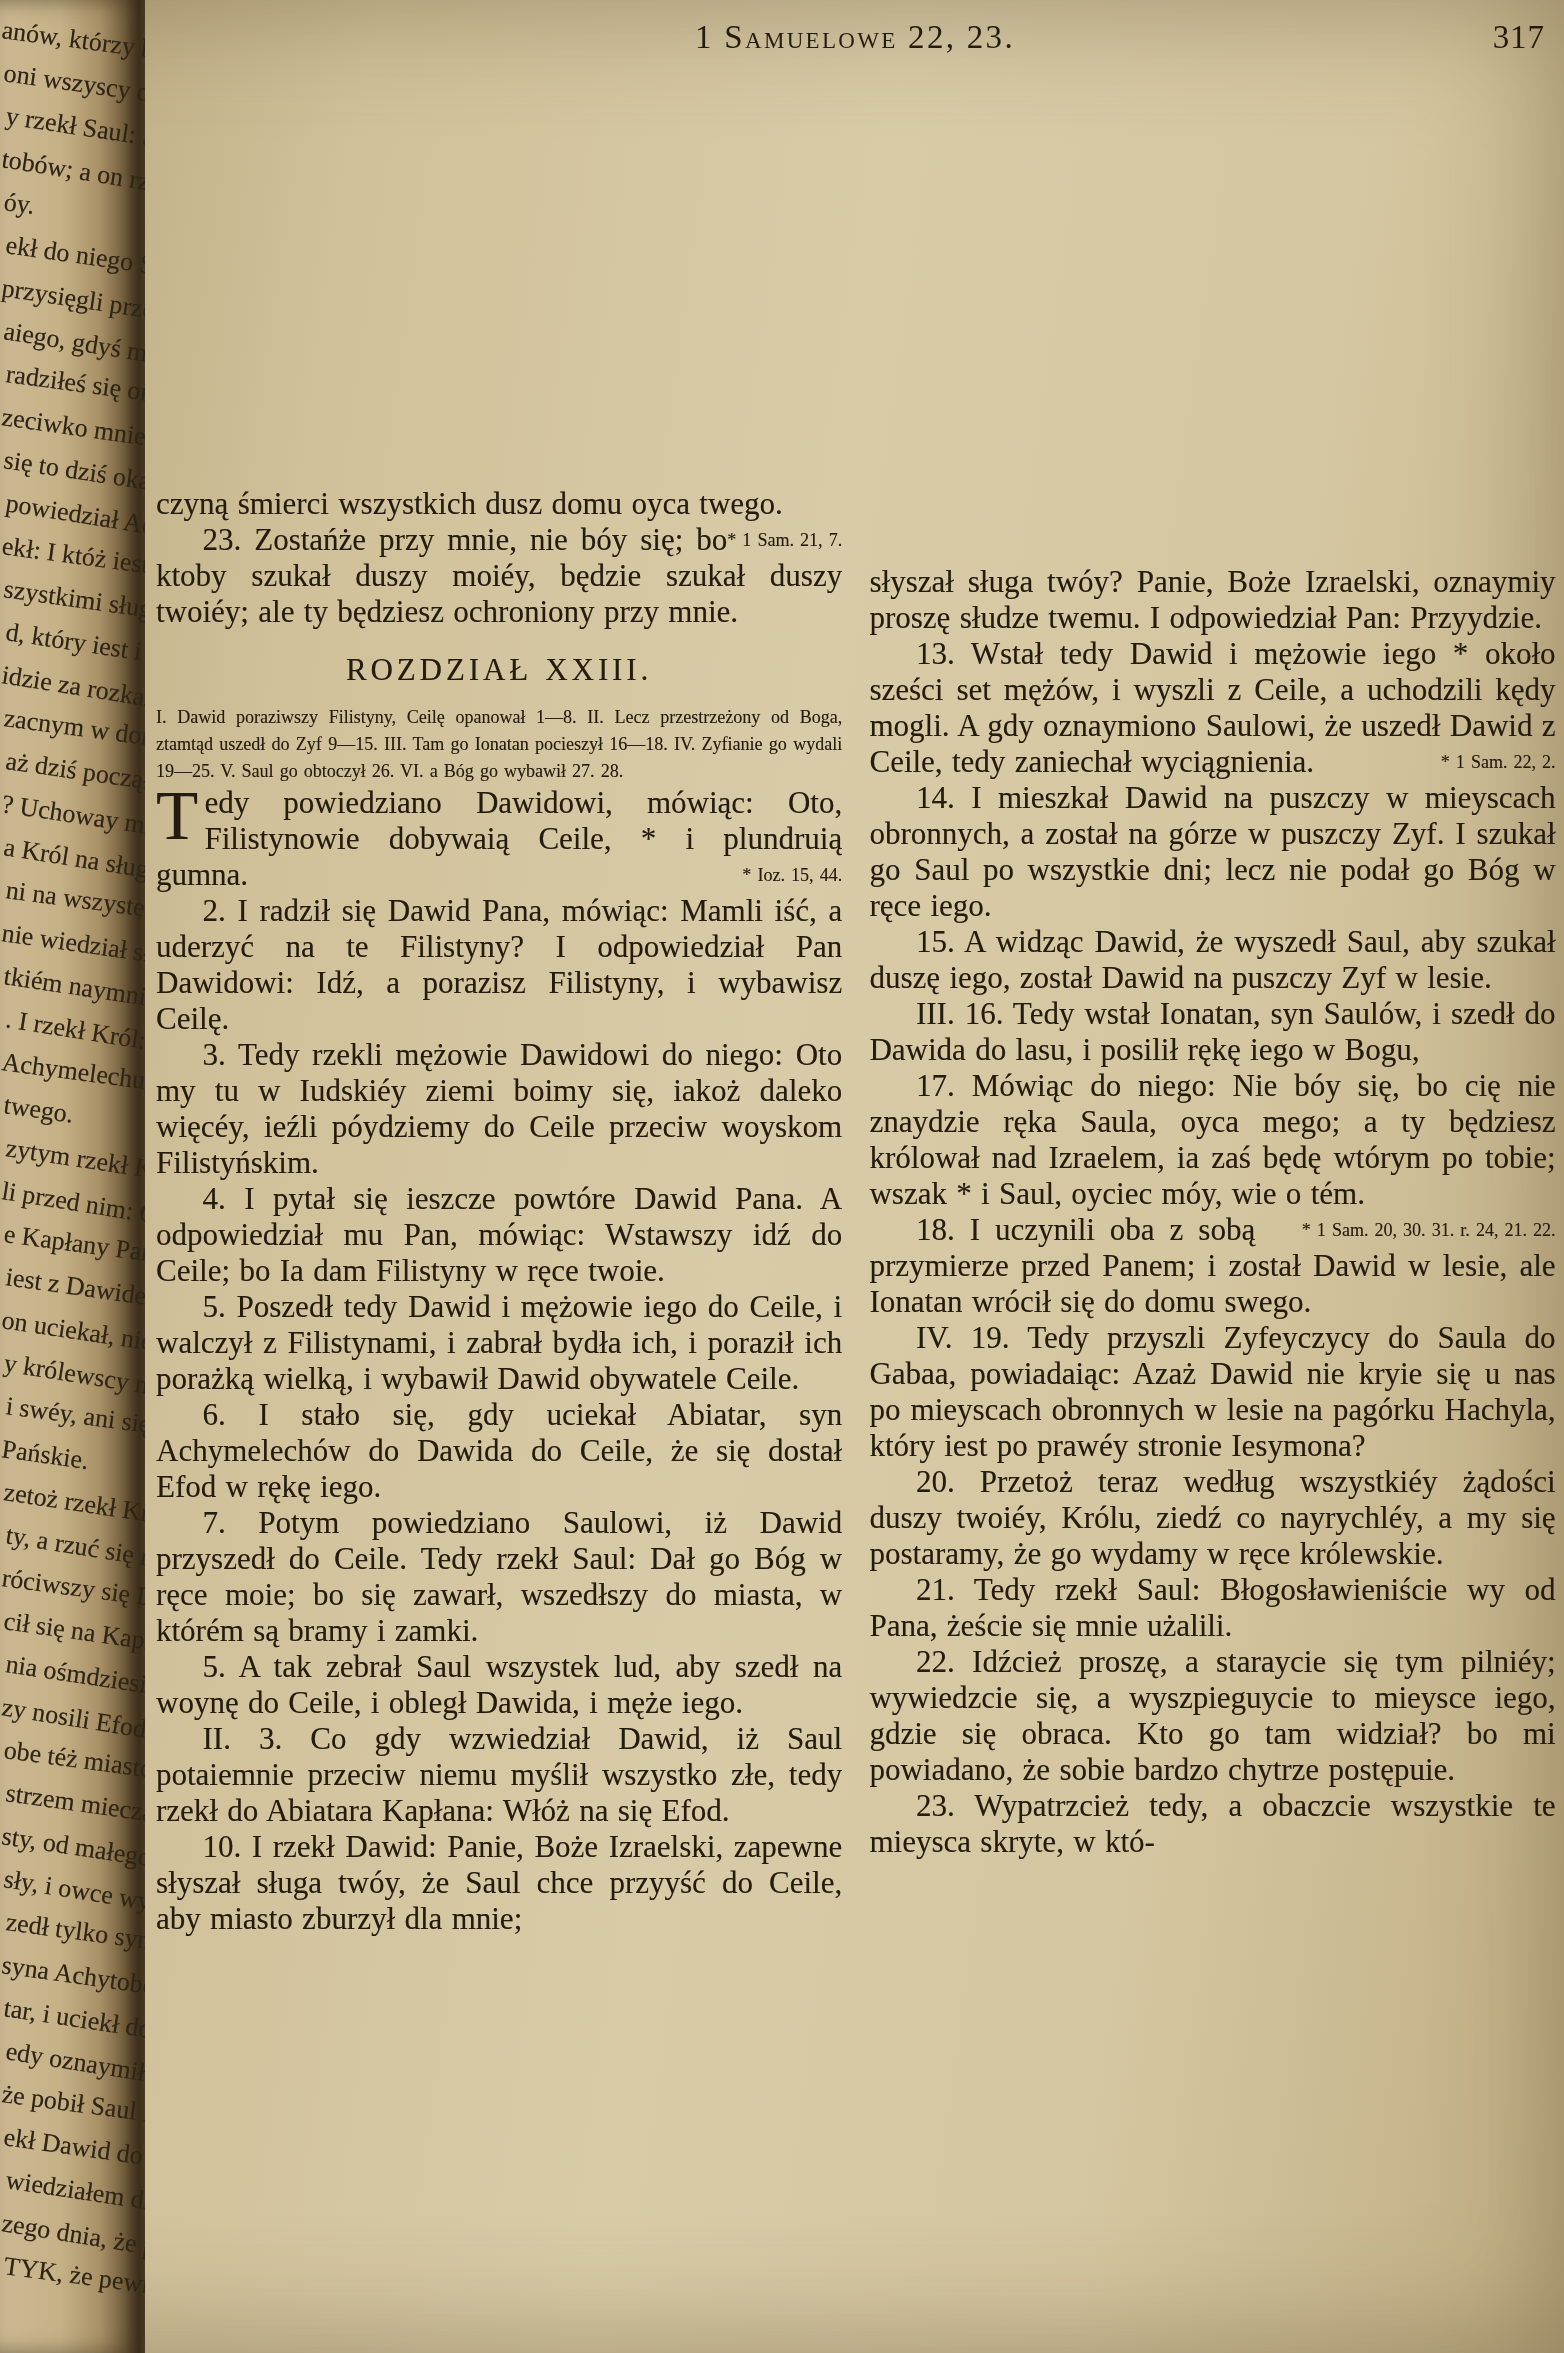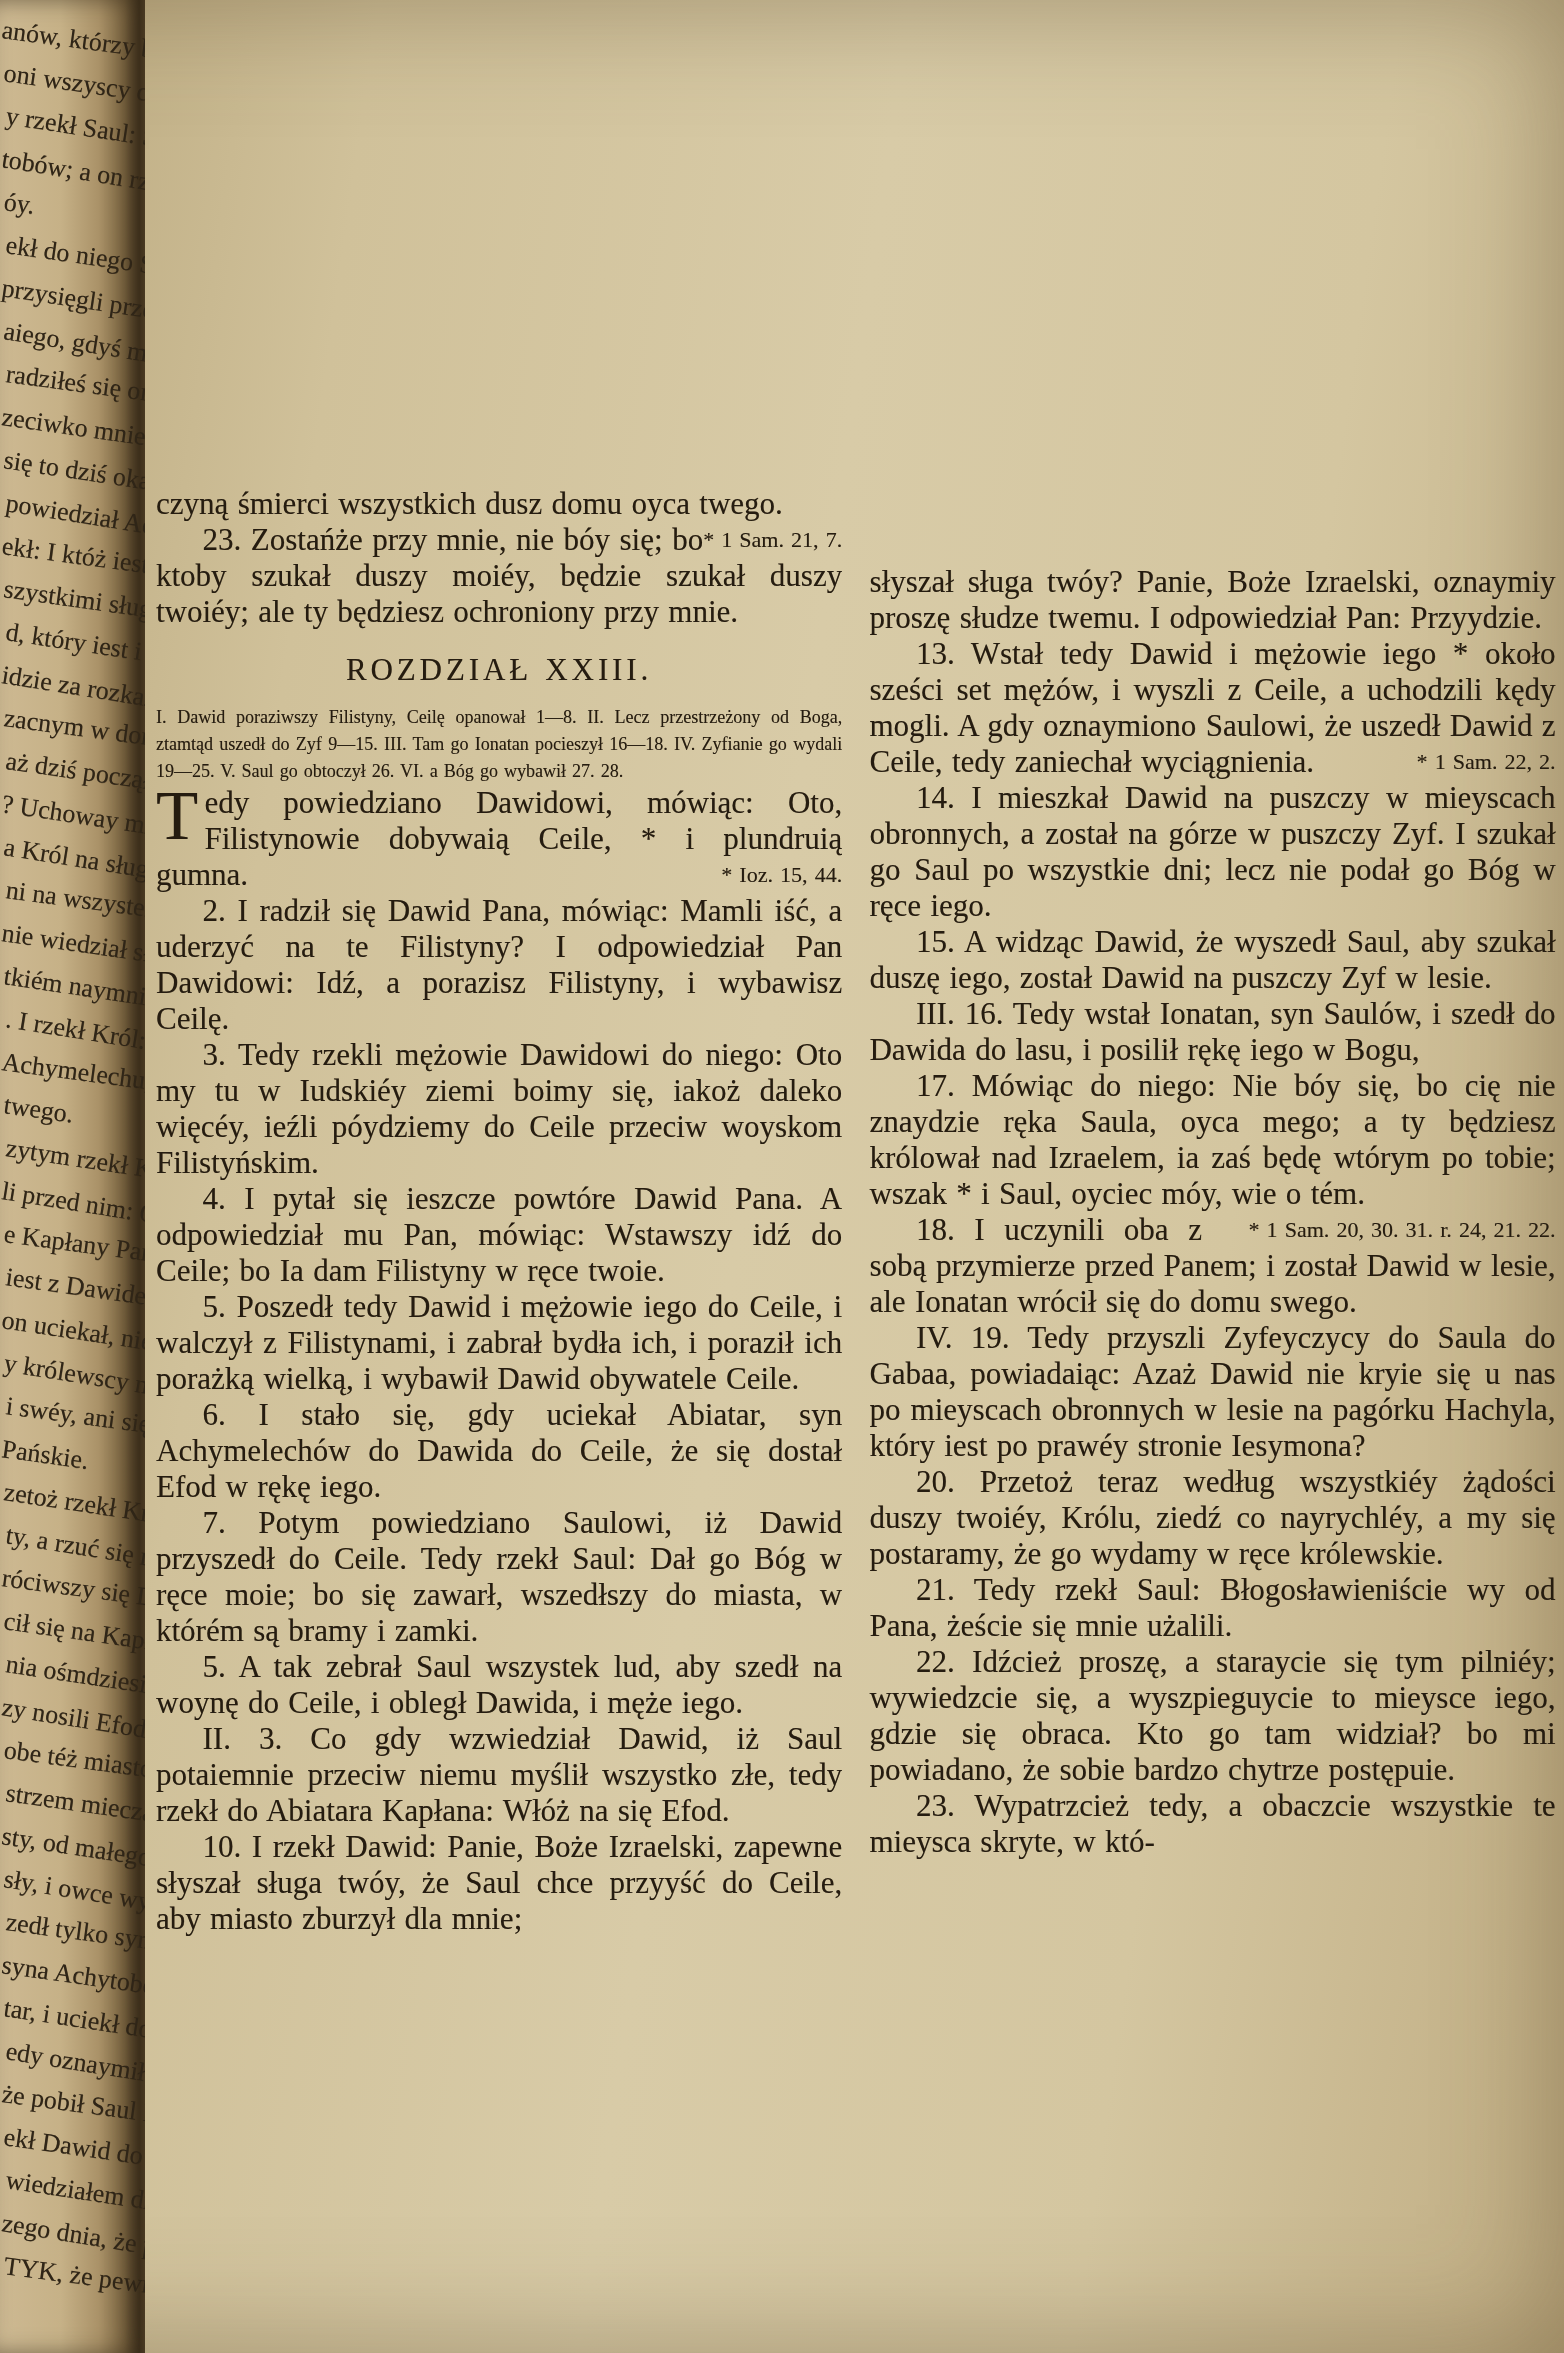--- a/index.html
+++ b/index.html
@@ -41,21 +41,21 @@
   .divider { width: 2.3px; background: rgba(48, 36, 19, 0.8); margin: 0 12.5px; }
 
   .col p { margin: 0; }
   .verse { text-indent: 1.5em; }
   .cont { text-indent: 0; }
   .chapter {
     text-align: center; font-size: 31px; letter-spacing: 3.9px;
     margin: 22px 0 15.6px; text-indent: 0;
   }
   .summary { font-size: 18px; line-height: 27px; margin: 0 0 12.5px; text-indent: 0; }
-  .ref { float: right; font-size: 22px; line-height: 36px; }
+  .ref { float: right; font-size: 18px; line-height: 36px; }
   .has-dropcap { text-indent: 0; }
   .dropcap { float: left; font-size: 69px; line-height: 56px; padding: 3.1px 6.3px 0 0; }
 </style>
 </head>
 <body>
 
 <div class="page">
 
   <div class="gutter">
     <div class="gutter-text">
@@ -110,20 +110,24 @@
         <div class="gutter-line" style="transform: rotate(7.5deg); margin-left: -1.6px;">że pobił Saul Kapł</div>
         <div class="gutter-line" style="transform: rotate(8deg); margin-left: 0.8px;">ekł Dawid do Abiatara</div>
         <div class="gutter-line" style="transform: rotate(8.5deg); margin-left: 3.1px;">wiedziałem dnia, gdy t</div>
         <div class="gutter-line" style="transform: rotate(9deg); margin-left: -1.6px;">zego dnia, że pewnie</div>
         <div class="gutter-line" style="transform: rotate(7.5deg); margin-left: 0.8px;">TYK, że pewnie ie</div>
       </div>
   </div>
 
   <div class="content">
 
+    <div class="header">
+      <div class="running-title">1 Samuelowe 22, 23.</div>
+      <div class="page-number">317</div>
+    </div>
 
     <div class="columns">
       <div class="col" id="col1">
           <p class="cont">czyną śmierci wszystkich dusz domu oyca twego. <span class="ref">* 1 Sam. 21, 7.</span></p>
           <p class="verse">23. Zostańże przy mnie, nie bóy się; bo ktoby szukał duszy moiéy, będzie szukał duszy twoiéy; ale ty będziesz ochroniony przy mnie.</p>
           <div class="chapter">ROZDZIAŁ XXIII.</div>
           <p class="summary">I. Dawid poraziwszy Filistyny, Ceilę opanował 1—8. II. Lecz przestrzeżony od Boga, ztamtąd uszedł do Zyf 9—15. III. Tam go Ionatan pocieszył 16—18. IV. Zyfianie go wydali 19—25. V. Saul go obtoczył 26. VI. a Bóg go wybawił 27. 28.</p>
           <p class="verse has-dropcap"><span class="dropcap">T</span>edy powiedziano Dawidowi, mówiąc: Oto, Filistynowie dobywaią Ceile, * i plundruią gumna. <span class="ref">* Ioz. 15, 44.</span></p>
           <p class="verse">2. I radził się Dawid Pana, mówiąc: Mamli iść, a uderzyć na te Filistyny? I odpowiedział Pan Dawidowi: Idź, a porazisz Filistyny, i wybawisz Ceilę.</p>
           <p class="verse">3. Tedy rzekli mężowie Dawidowi do niego: Oto my tu w Iudskiéy ziemi boimy się, iakoż daleko więcéy, ieźli póydziemy do Ceile przeciw woyskom Filistyńskim.</p>

